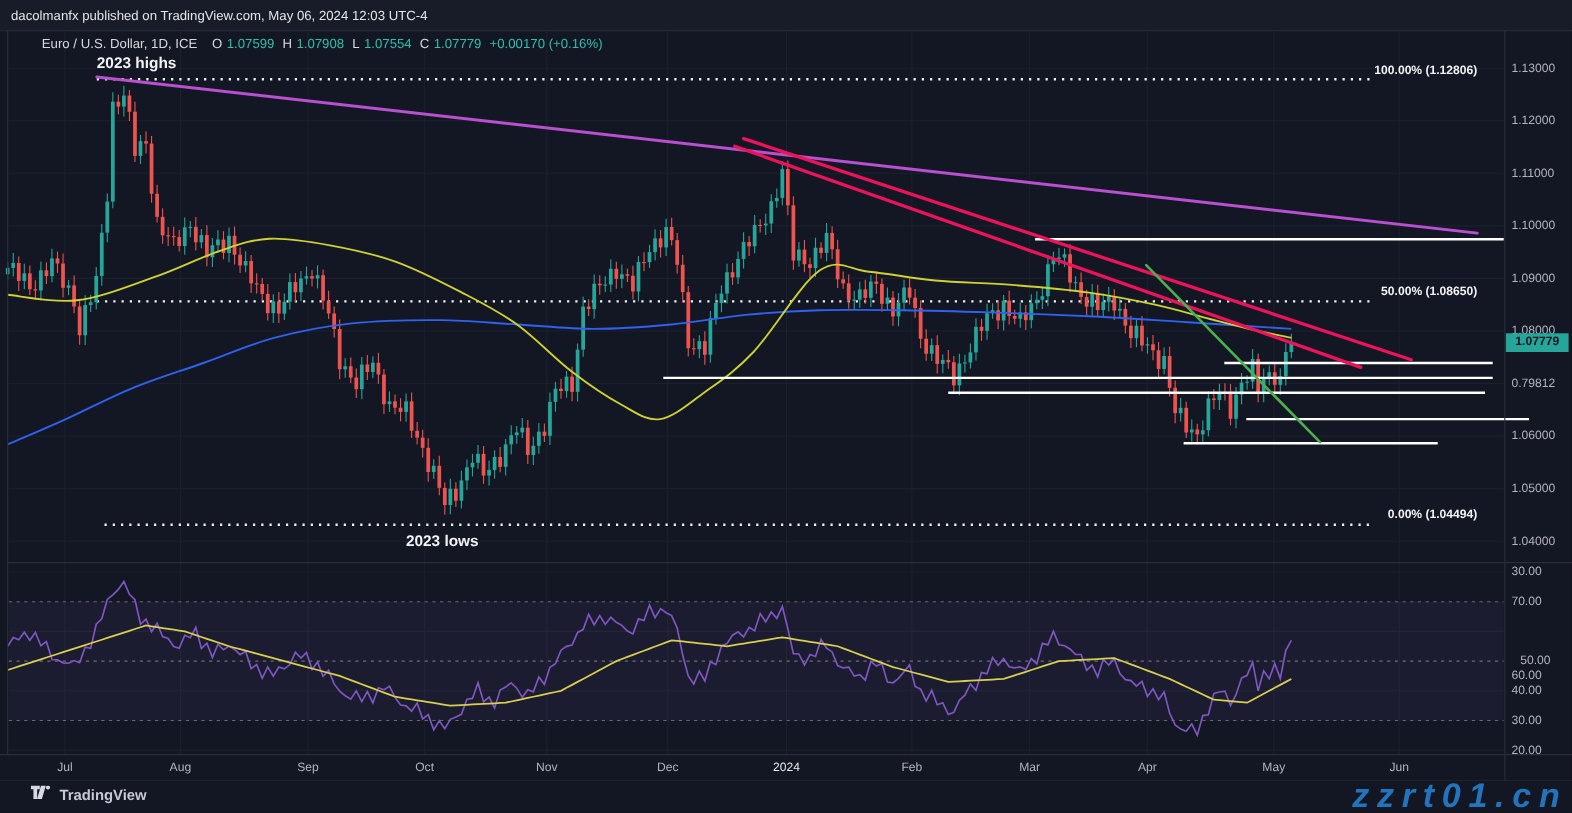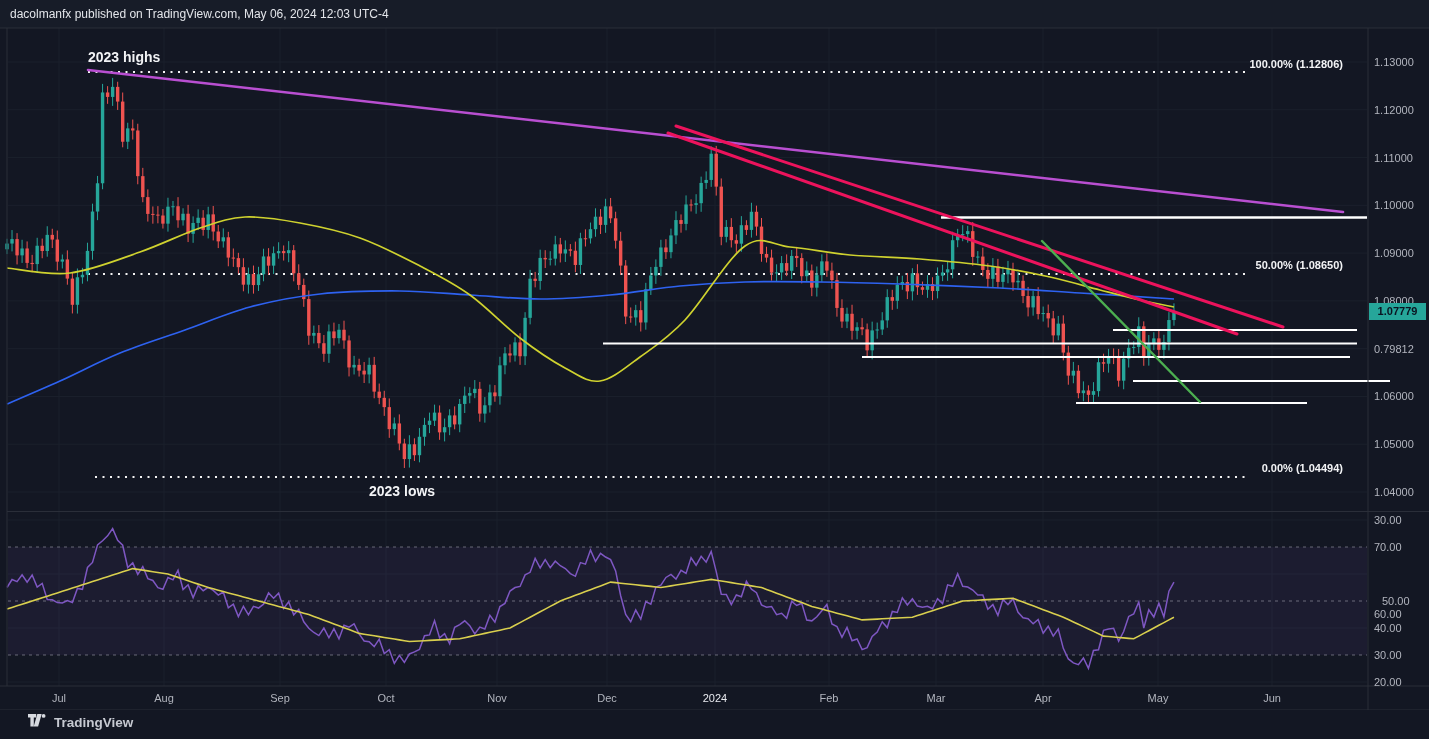--- a/index.html
+++ b/index.html
@@ -567,20 +567,28 @@
       <g>
         <line x1="0" y1="28" x2="1429" y2="28" stroke="#2a2e39" stroke-width="1"></line>
         <line x1="7" y1="511.5" x2="1429" y2="511.5" stroke="#2a2e39" stroke-width="1"></line>
         <line x1="0" y1="686" x2="1429" y2="686" stroke="#2a2e39" stroke-width="1"></line>
         <line x1="0" y1="710" x2="1429" y2="710" stroke="#2a2e39" stroke-width="1"></line>
         <line x1="7" y1="28" x2="7" y2="686" stroke="#2a2e39" stroke-width="1"></line>
         <line x1="1368" y1="28" x2="1368" y2="710" stroke="#2a2e39" stroke-width="1"></line>
       </g>
     </svg>
 
+  <div class="abs" id="chart-header">
+    <span class="sym">Euro / U.S. Dollar, 1D, ICE</span>
+    <span>O</span><span class="val">1.07599</span>
+    <span>H</span><span class="val">1.07908</span>
+    <span>L</span><span class="val">1.07554</span>
+    <span>C</span><span class="val">1.07779</span>
+    <span class="val">+0.00170 (+0.16%)</span>
+  </div>
 
   <div class="abs annot" style="left:88px;top:49px;">2023 highs</div>
   <div class="abs annot" style="left:369px;top:483px;">2023 lows</div>
 
   <div class="abs fiblabel" style="top:58px;">100.00% (1.12806)</div>
   <div class="abs fiblabel" style="top:259px;">50.00% (1.08650)</div>
   <div class="abs fiblabel" style="top:462px;">0.00% (1.04494)</div>
 
   <div class="abs" id="price-badge" style="top:303px;">1.07779</div>
 
@@ -621,14 +629,15 @@
   <div class="abs" id="footer"></div>
   <div id="tv-brand">
     <svg width="19" height="16" viewBox="0 0 19 16">
       <path d="M0 0 h8.2 v3.4 h-2.4 v9 h-3.4 v-9 H0 Z" fill="#d7dae0"></path>
       <path d="M9.3 0 h4.4 l-3.6 12.4 h-4.4 l2.4 -8.2 Z" fill="#d7dae0"></path>
       <circle cx="15.6" cy="1.9" r="1.9" fill="#d7dae0"></circle>
     </svg>
     <span class="txt">TradingView</span>
   </div>
 
+  <div class="abs" id="watermark2">zzrt01.cn</div>
 
 </div>
 
 </body></html>

